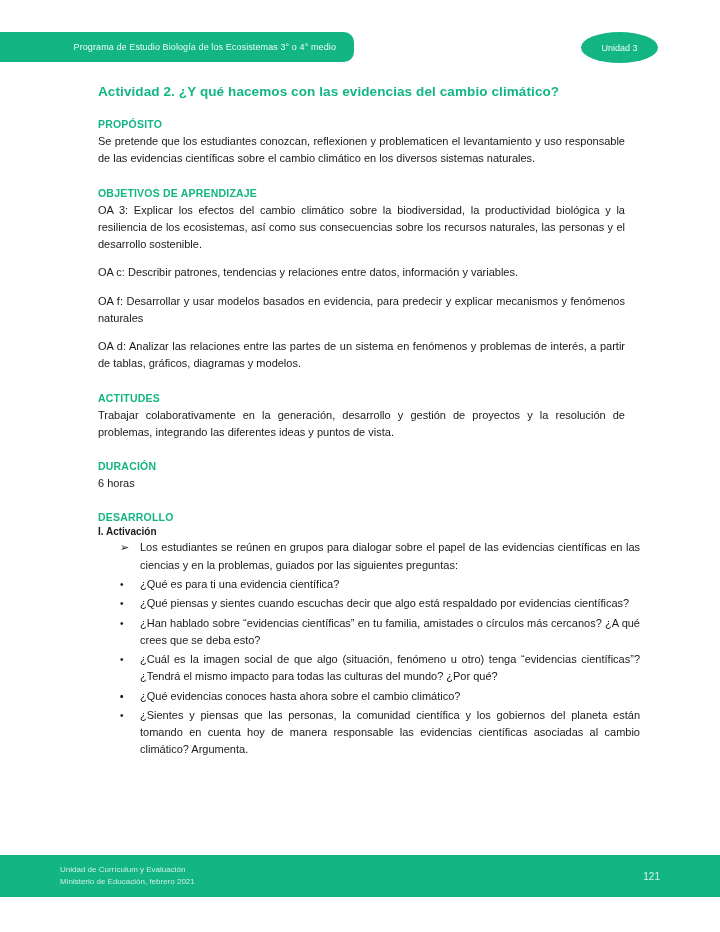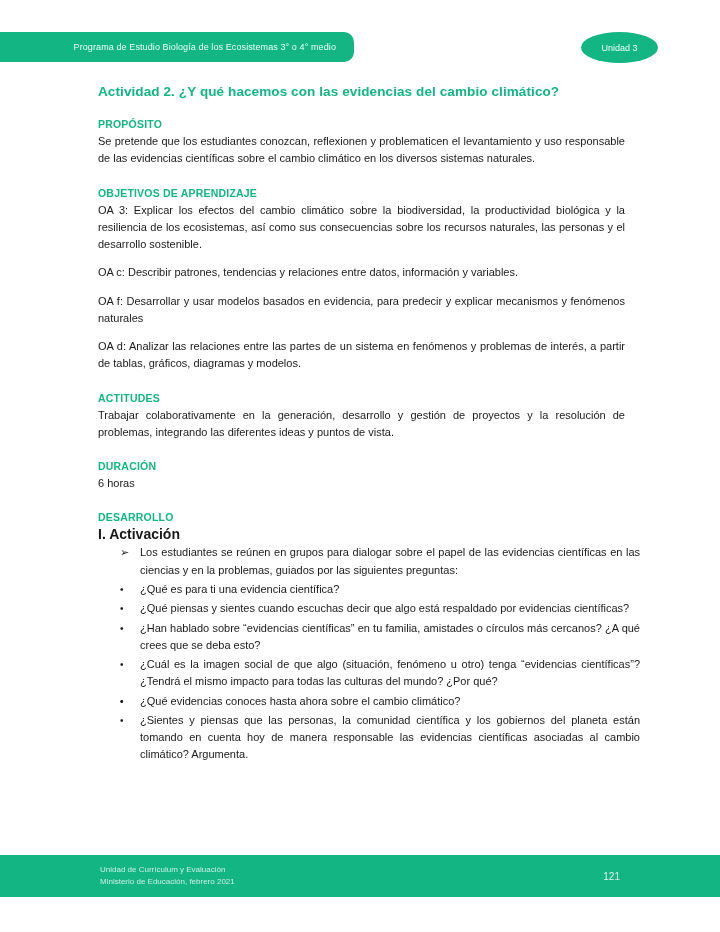--- a/index.html
+++ b/index.html
@@ -49,21 +49,21 @@
     font-size:10.5px;font-weight:bold;color:var(--accent);
     letter-spacing:.2px;
   }
   p.body-text{
     margin:0 15px 11px 0;
     font-size:11px;line-height:1.57;
     text-align:justify;
   }
   p.body-text:last-child{margin-bottom:0;}
   .subheading{
-    font-size:14px;font-weight:bold;margin:1px 0 2px 0;
+    font-size:10px;font-weight:bold;margin:1px 0 2px 0;
   }
   ul.qlist{
     list-style:none;margin:0;padding:0;
   }
   ul.qlist li{
     position:relative;
     padding-left:42px;
     font-size:11px;line-height:1.57;
     text-align:justify;
     margin-bottom:2px;
@@ -73,21 +73,21 @@
     font-size:10px;line-height:17px;
   }
   ul.qlist li.arrow-item .marker{font-size:11px;}
 
   
   .footer-band{
     position:absolute;top:855px;left:0;width:720px;height:42px;
     background:var(--accent);
     box-sizing:border-box;
     display:flex;align-items:center;justify-content:space-between;
-    padding:0 100px;
+    padding:0 60px;
   }
   .footer-org{
     font-size:8px;line-height:1.55;color:rgba(255,255,255,0.78);
   }
   .footer-page{
     font-size:10px;color:rgba(255,255,255,0.85);
   }
 </style>
 </head>
 <body>

